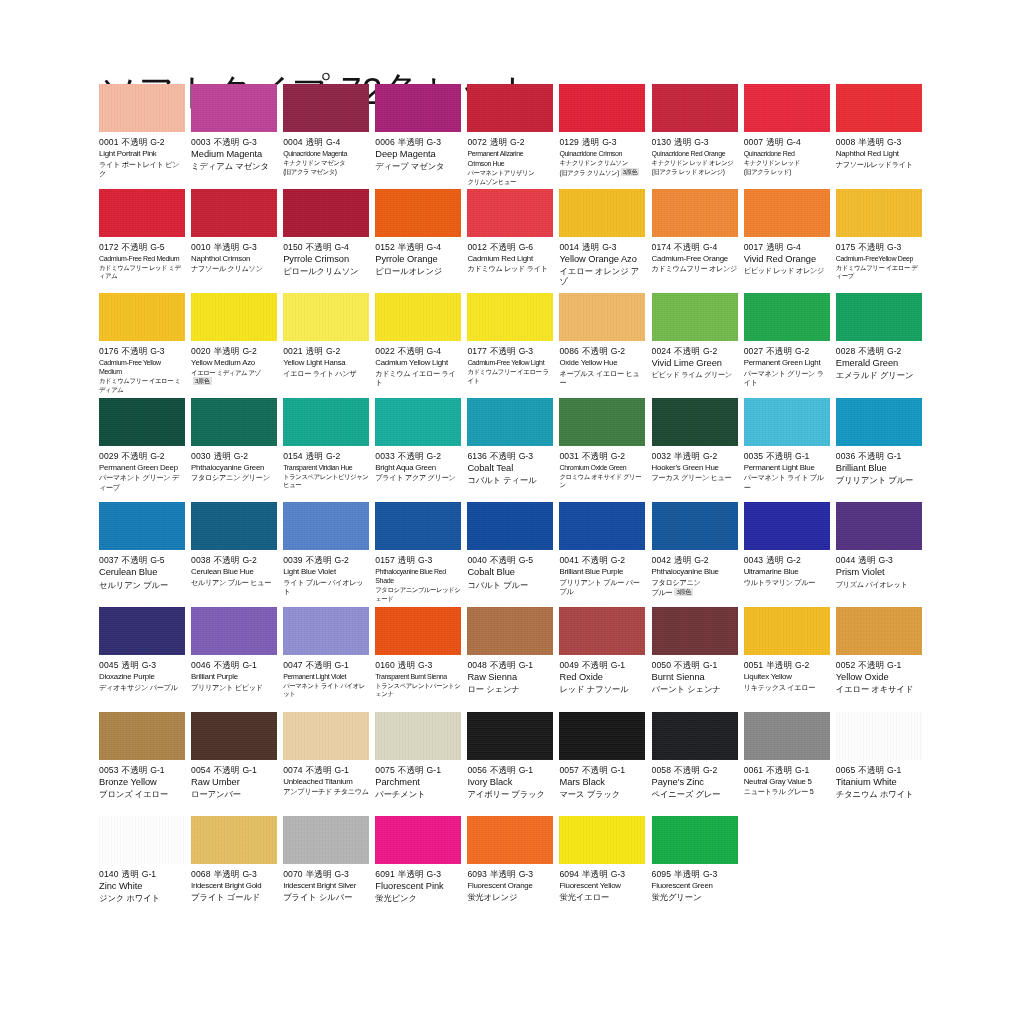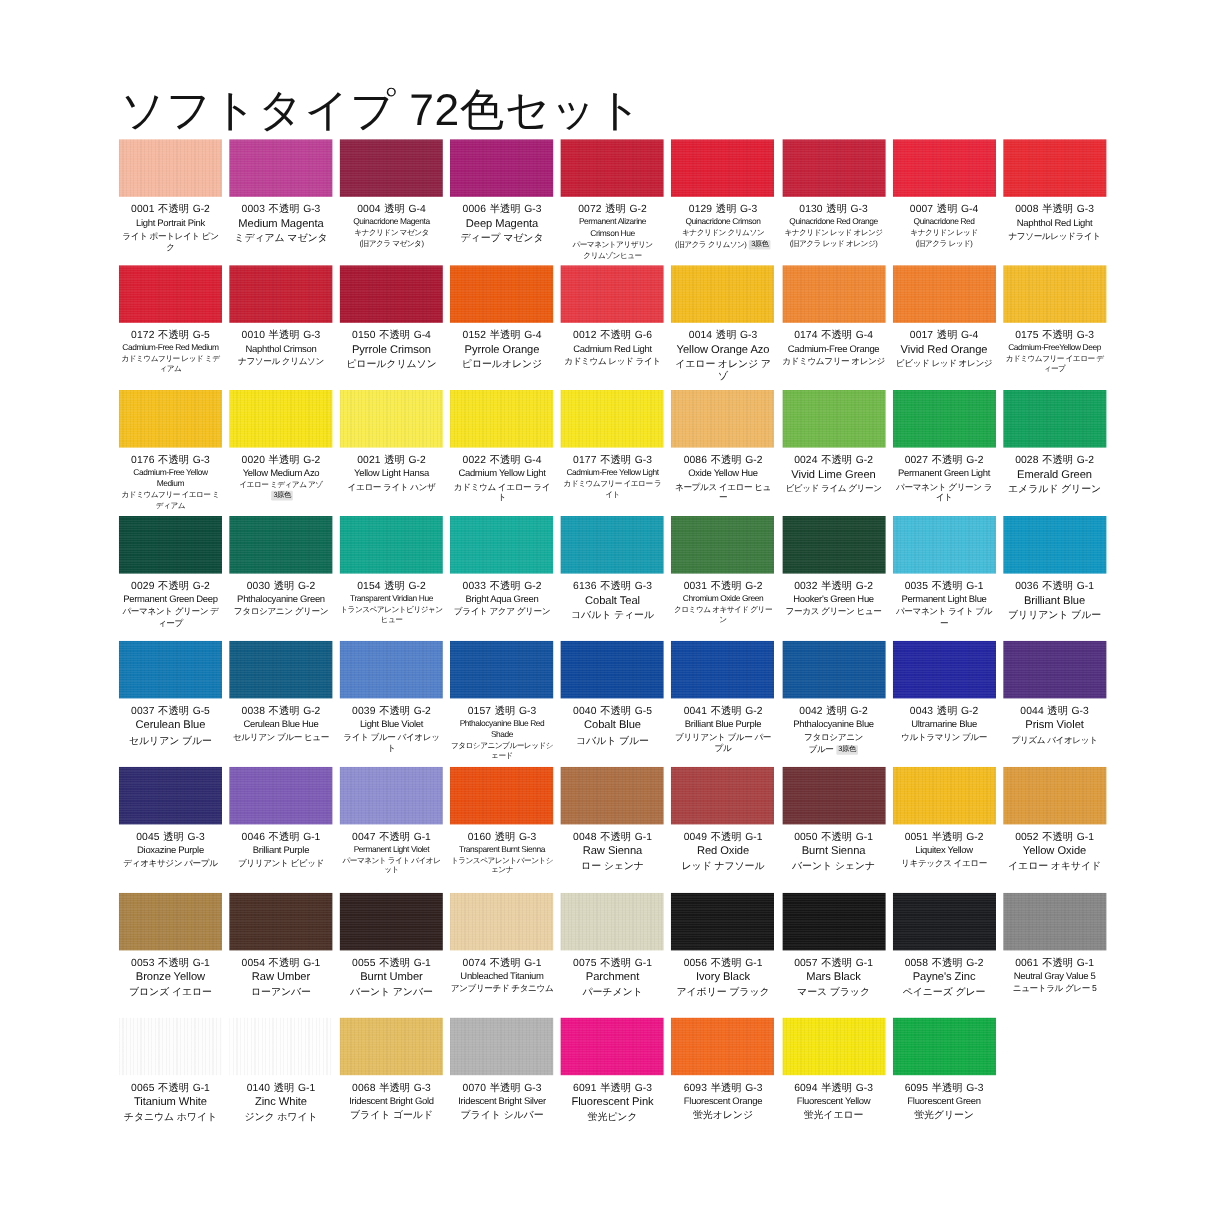--- a/index.html
+++ b/index.html
@@ -27,28 +27,27 @@
     top: 42px;
     font-size: 37px;
     font-weight: 400;
     letter-spacing: 0.5px;
     color: #141414;
     white-space: nowrap;
   }
   #grid {
     position: absolute;
     left: 99px;
-    top: 116px;
+    top: 84px;
     width: 829px;
     display: grid;
     grid-template-columns: repeat(9, 92.1px);
     grid-auto-rows: 104.6px;
     column-gap: 0px;
     row-gap: 0px;
-    text-align: center;
   }
   .cell {
     width: 92.1px;
     box-sizing: border-box;
     padding-right: 6px;
     overflow: hidden;
   }
   .swatch {
     width: 86px;
     height: 48px;
@@ -463,26 +462,20 @@
         <div class="en">Bronze Yellow</div>
         <div class="jp"><span>ブロンズ イエロー</span></div>
       </div>
       <div class="cell">
         <div class="swatch" style="background: rgb(74, 48, 38);"></div>
         <div class="meta"><span class="code">0054</span><span class="opacity">不透明</span><span class="grade">G-1</span></div>
         <div class="en">Raw Umber</div>
         <div class="jp"><span>ローアンバー</span></div>
       </div>
       <div class="cell">
-        <div class="swatch" style="background: rgb(48, 33, 31);"></div>
-        <div class="meta"><span class="code">0055</span><span class="opacity">不透明</span><span class="grade">G-1</span></div>
-        <div class="en">Burnt Umber</div>
-        <div class="jp"><span>バーント アンバー</span></div>
-      </div>
-      <div class="cell">
         <div class="swatch" style="background: rgb(233, 207, 164);"></div>
         <div class="meta"><span class="code">0074</span><span class="opacity">不透明</span><span class="grade">G-1</span></div>
         <div class="en sm">Unbleached Titanium</div>
         <div class="jp sm"><span>アンブリーチド チタニウム</span></div>
       </div>
       <div class="cell">
         <div class="swatch" style="background: rgb(217, 214, 192);"></div>
         <div class="meta"><span class="code">0075</span><span class="opacity">不透明</span><span class="grade">G-1</span></div>
         <div class="en">Parchment</div>
         <div class="jp"><span>パーチメント</span></div>

